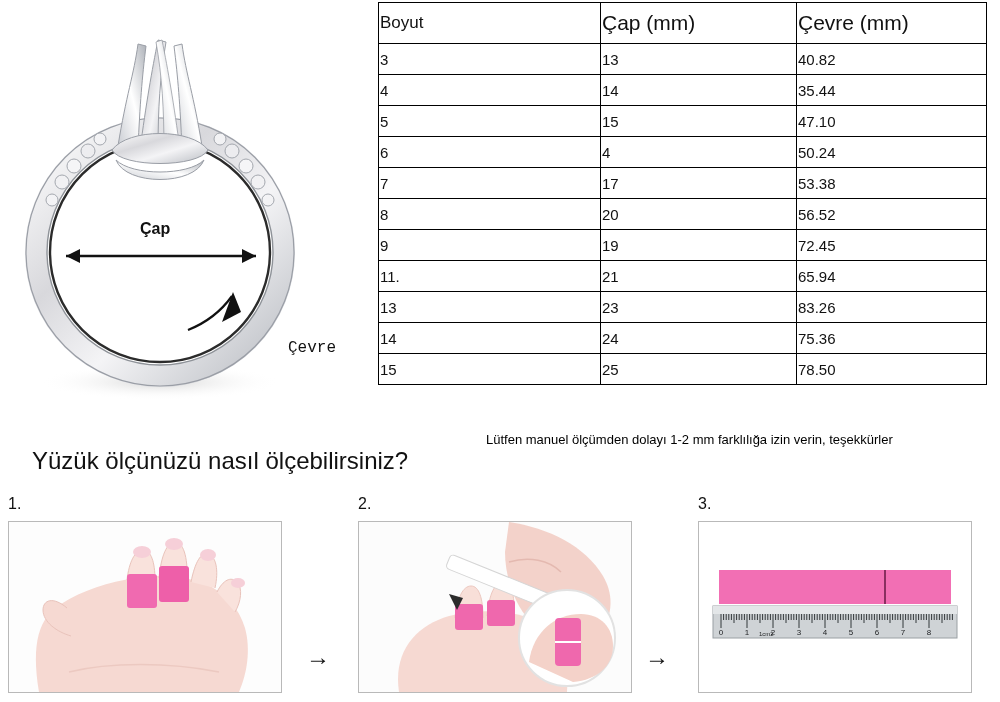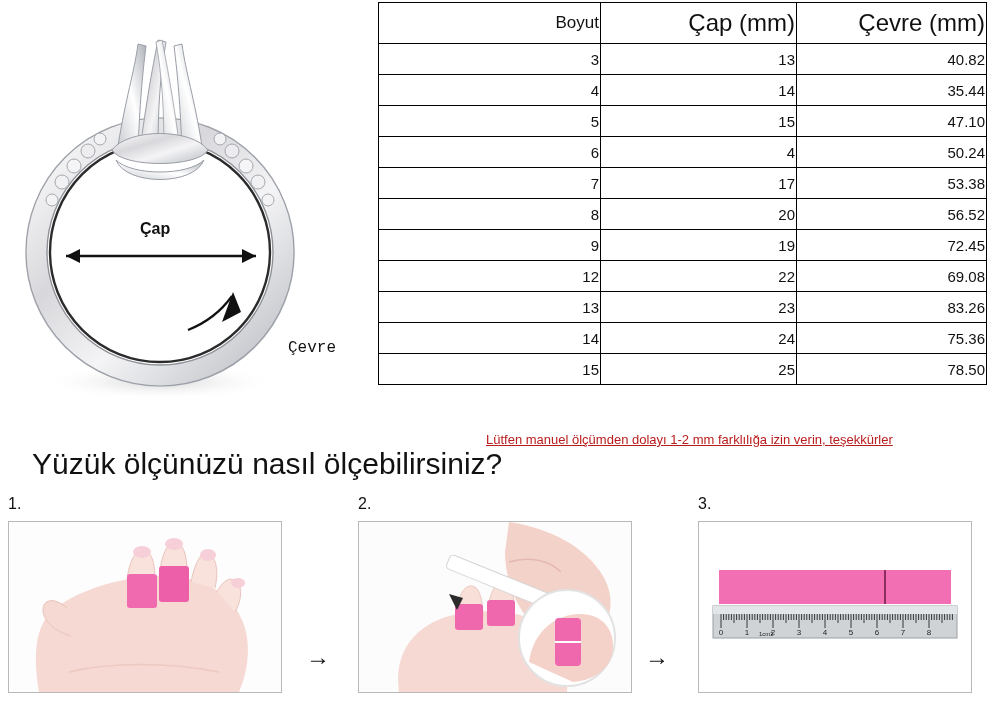--- a/index.html
+++ b/index.html
@@ -47,53 +47,52 @@
   .size-table {
     position: absolute;
     left: 378px;
     top: 2px;
     width: 608px;
     border-collapse: collapse;
     table-layout: fixed;
   }
   .size-table th, .size-table td {
     border: 1px solid #000;
-    text-align: right;
+    text-align: left;
     color: #111;
     background: #fff;
   }
   .size-table th {
     height: 38px;
     font-weight: normal;
     font-size: 17px;
   }
-  .size-table th.big { font-size: 24px; }
+  .size-table th.big { font-size: 21px; }
   .size-table td {
     height: 28px;
     font-size: 15px;
   }
   .size-table col.c1 { width: 222px; }
   .size-table col.c2 { width: 196px; }
   .size-table col.c3 { width: 190px; }
 
   .table-note {
     position: absolute;
     left: 486px;
     top: 432px;
     font-size: 13px;
-    color: #b91c1c;
-    text-decoration: underline;
+    color: #000000;
   }
 
   
   .question {
     position: absolute;
     left: 32px;
     top: 447px;
-    font-size: 30px;
+    font-size: 24px;
     color: #111;
   }
 
   
   .steps {
     position: absolute;
     left: 0;
     top: 495px;
     width: 1000px;
     height: 207px;
@@ -242,23 +241,23 @@
         <td>8</td>
         <td>20</td>
         <td>56.52</td>
       </tr>
       <tr>
         <td>9</td>
         <td>19</td>
         <td>72.45</td>
       </tr>
       <tr>
-        <td>12</td>
-        <td>22</td>
-        <td>69.08</td>
+        <td>11.</td>
+        <td>21</td>
+        <td>65.94</td>
       </tr>
       <tr>
         <td>13</td>
         <td>23</td>
         <td>83.26</td>
       </tr>
       <tr>
         <td>14</td>
         <td>24</td>
         <td>75.36</td>

